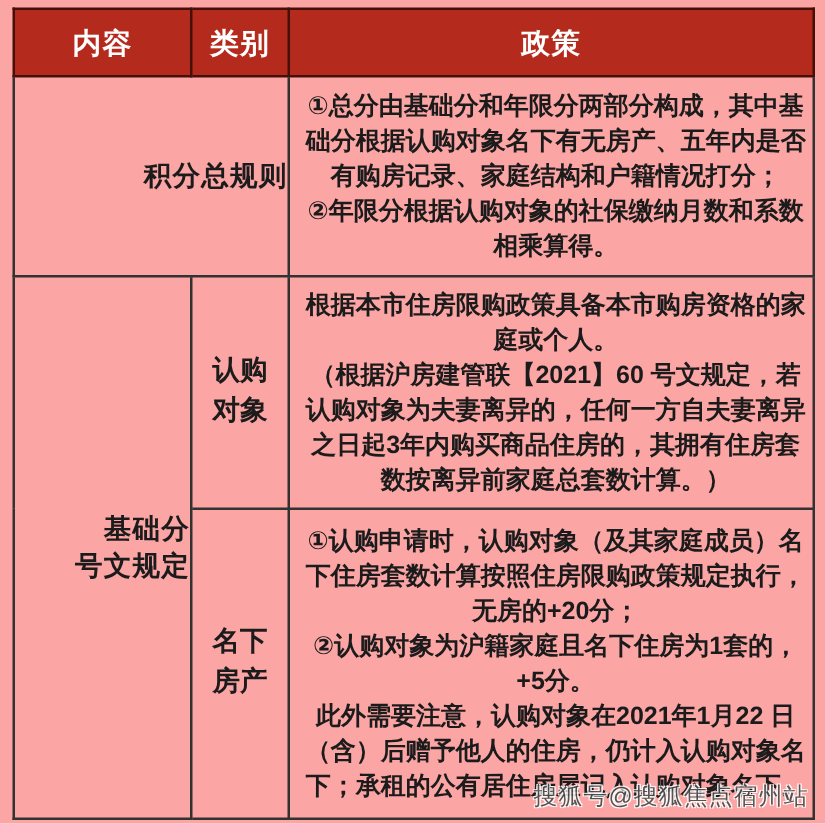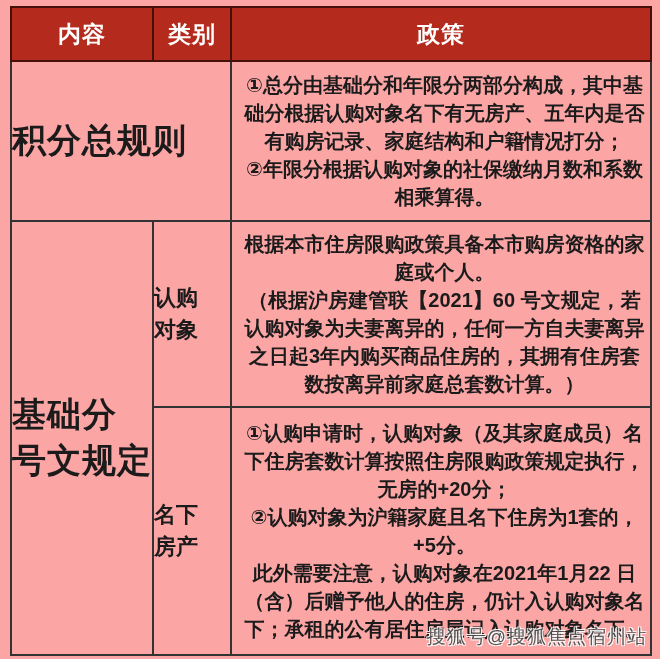--- a/index.html
+++ b/index.html
@@ -36,33 +36,34 @@
     border-color: #45100a;
     letter-spacing: 1px;
   }
   col.c1 { width: 142px; }
   col.c2 { width: 78px; }
   col.c3 { width: 420px; }
   .row-1 { height: 160px; }
   .row-2 { height: 182px; }
   .row-3 { height: 248px; }
   .content-cell {
-    text-align: left;
-    font-size: 34px;
+    text-align: right;
+    font-size: 22px;
     font-weight: 700;
     line-height: 1.35;
     white-space: pre-line;
     letter-spacing: 1px;
   }
   .category-cell {
-    text-align: left;
+    text-align: center;
     font-size: 22px;
     font-weight: 700;
     line-height: 1.45;
     white-space: pre-line;
+    font-family: Liberation Mono, monospace;
   }
   .policy-cell {
     text-align: center;
     font-size: 20px;
     font-weight: 600;
     line-height: 28px;
     padding: 8px 4px 8px 11px;
     white-space: pre-line;
   }
   .watermark {

